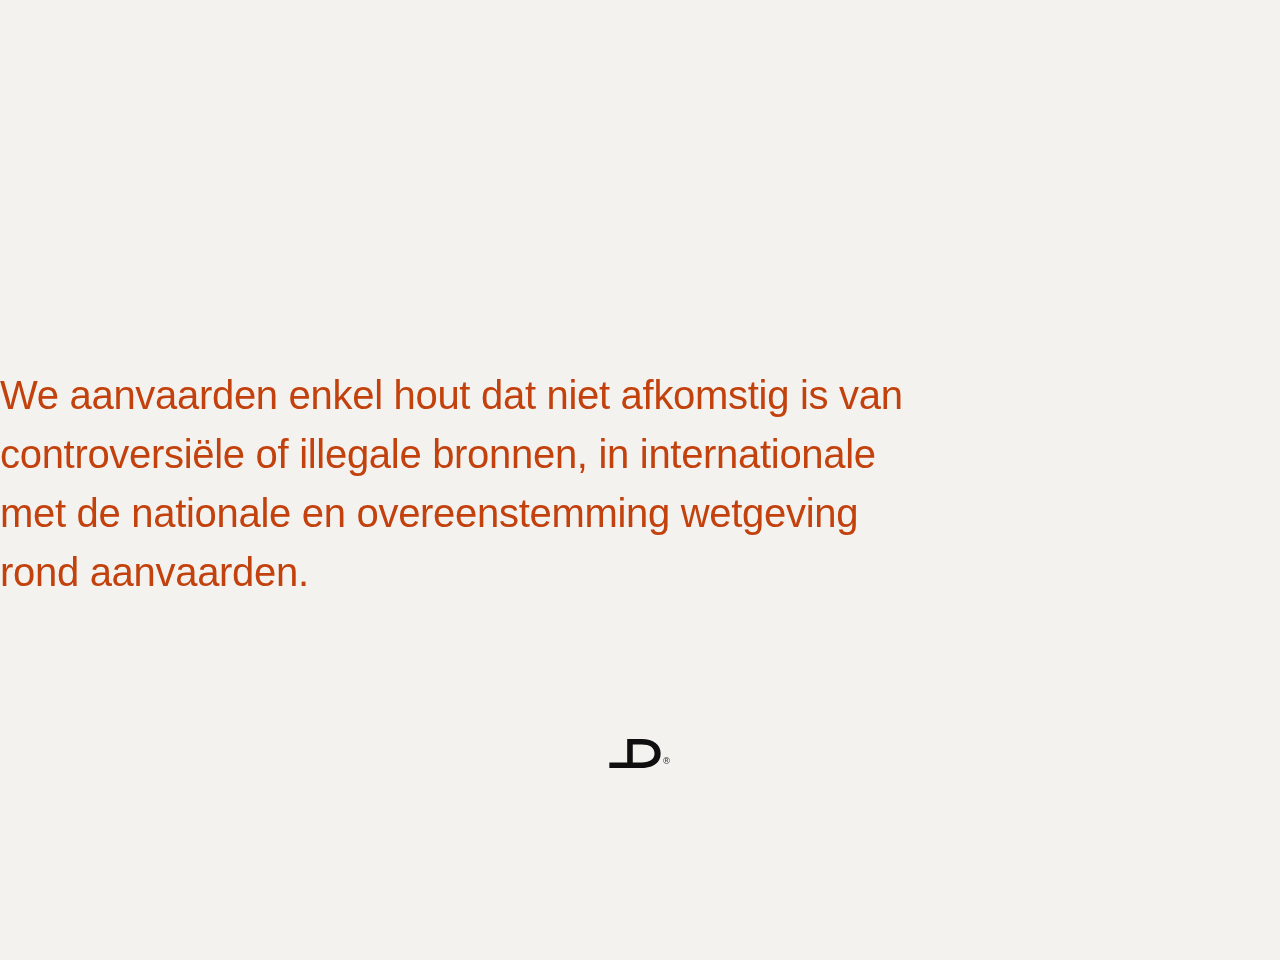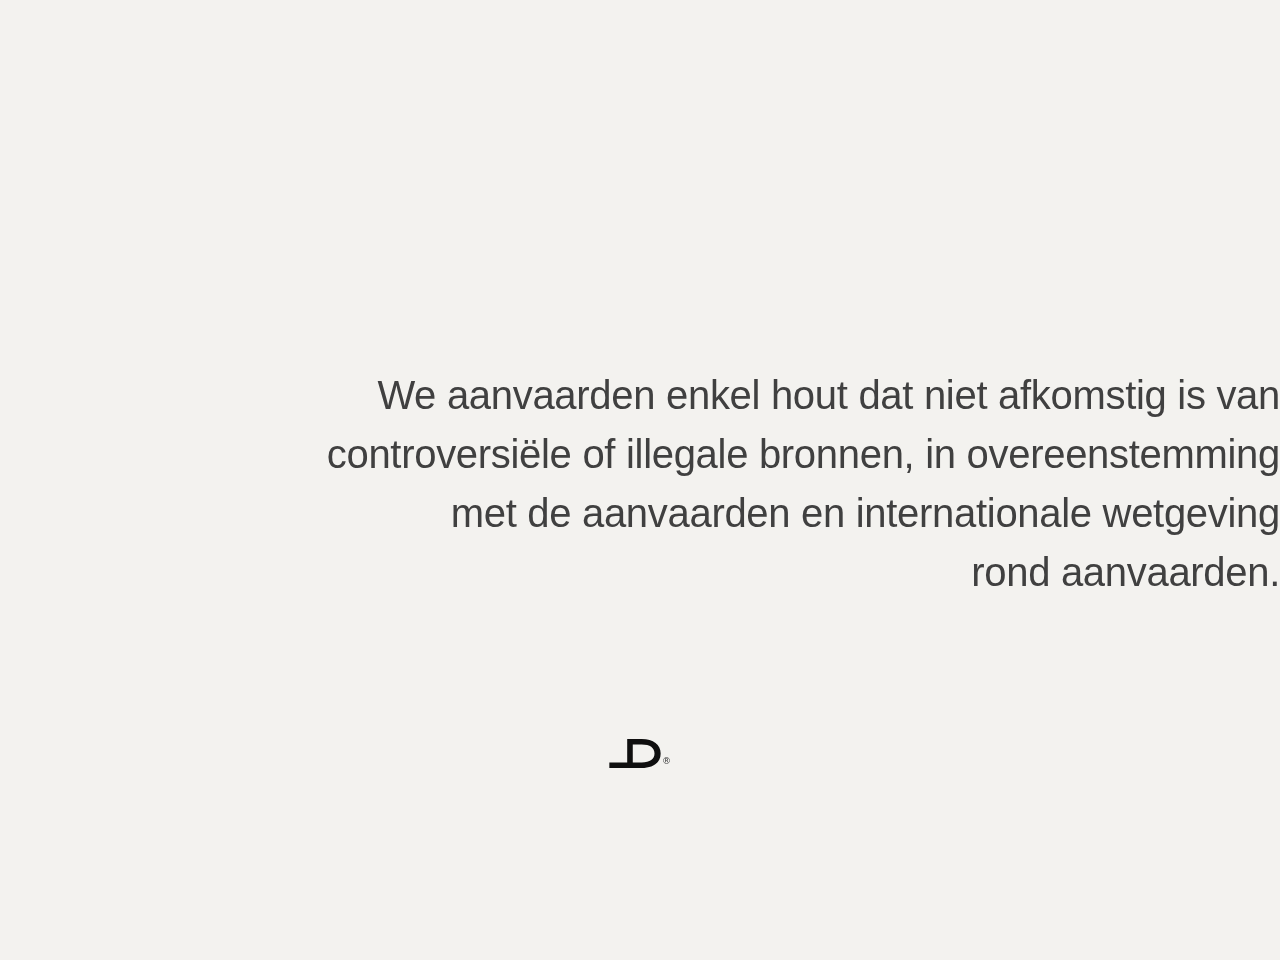--- a/index.html
+++ b/index.html
@@ -15,22 +15,22 @@
   }
   .stage {
     position: absolute;
     inset: 0;
   }
   .statement {
     position: absolute;
     top: 366px;
     left: 0;
     right: 0;
-    text-align: right;
-    color: #404040;
+    text-align: left;
+    color: #c2410c;
     font-size: 40px;
     line-height: 59px;
     font-weight: 400;
     letter-spacing: -0.3px;
   }
   .statement .line {
     display: block;
     white-space: nowrap;
   }
   .logo-wrap {
@@ -56,22 +56,22 @@
     font-family: "DejaVu Sans", sans-serif;
   }
 </style>
 </head>
 <body>
 
 <div class="stage">
 
   <div class="statement">
     <span class="line">We aanvaarden enkel hout dat niet afkomstig is van</span>
-    <span class="line">controversiële of illegale bronnen, in overeenstemming</span>
-    <span class="line">met de aanvaarden en internationale wetgeving</span>
+    <span class="line">controversiële of illegale bronnen, in internationale</span>
+    <span class="line">met de nationale en overeenstemming wetgeving</span>
     <span class="line">rond aanvaarden.</span>
   </div>
 
   <div class="logo-wrap">
     <svg class="logo-mark" viewBox="0 0 46 26" xmlns="http://www.w3.org/2000/svg" aria-hidden="true">
       <path fill="#0f0f0f" fill-rule="evenodd" d="M16 0 H29 C39.5 0 46 5 46 13 C46 21 39.5 26 29 26 H0 V21 H16 Z
            M21 5 H29 C36.5 5 40.5 8 40.5 13 C40.5 18 36.5 21 29 21 H21 Z"></path>
     </svg>
     <span class="logo-reg">®</span>
   </div>

